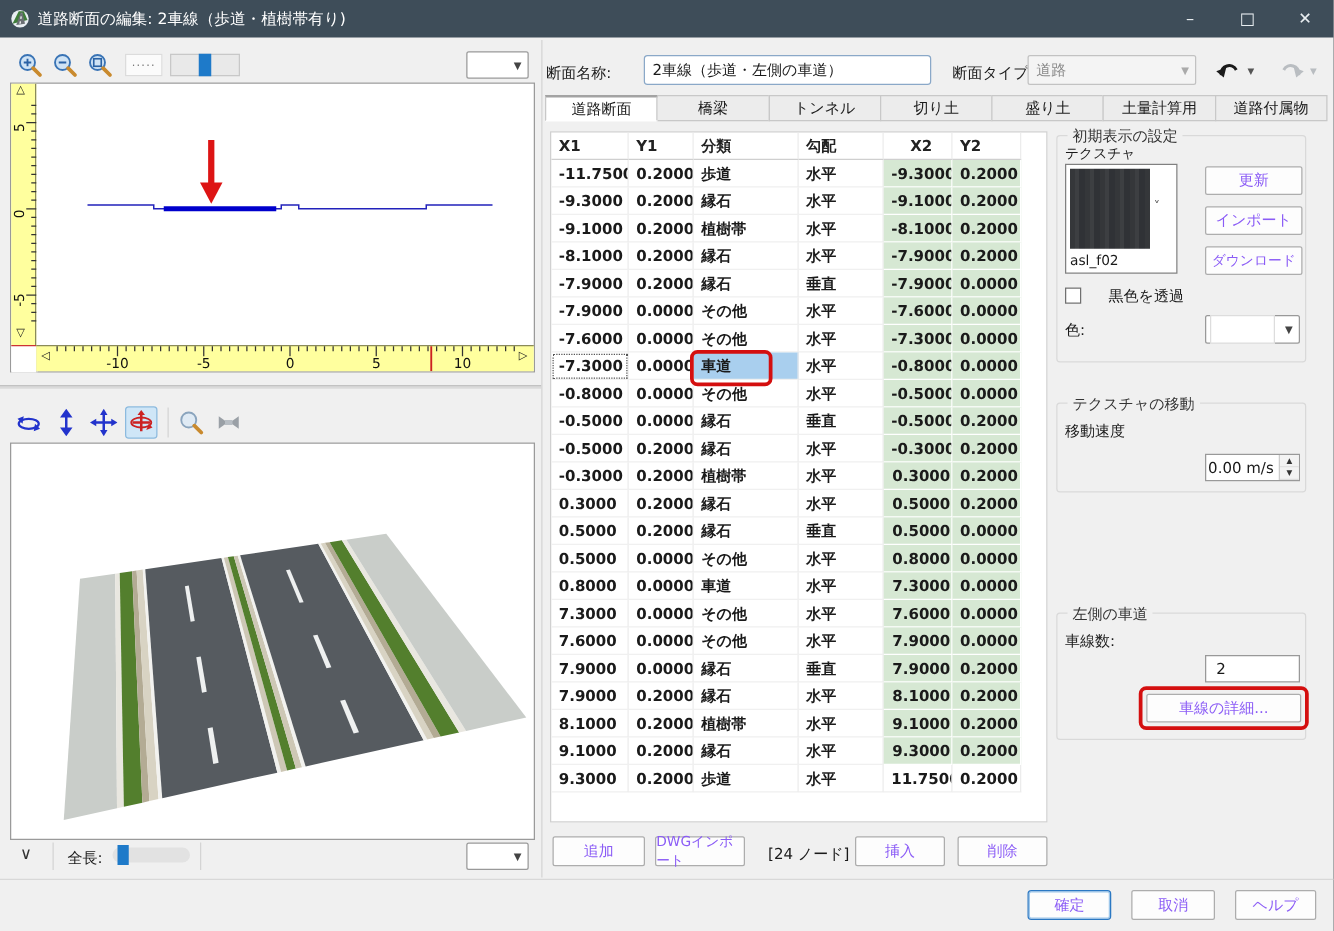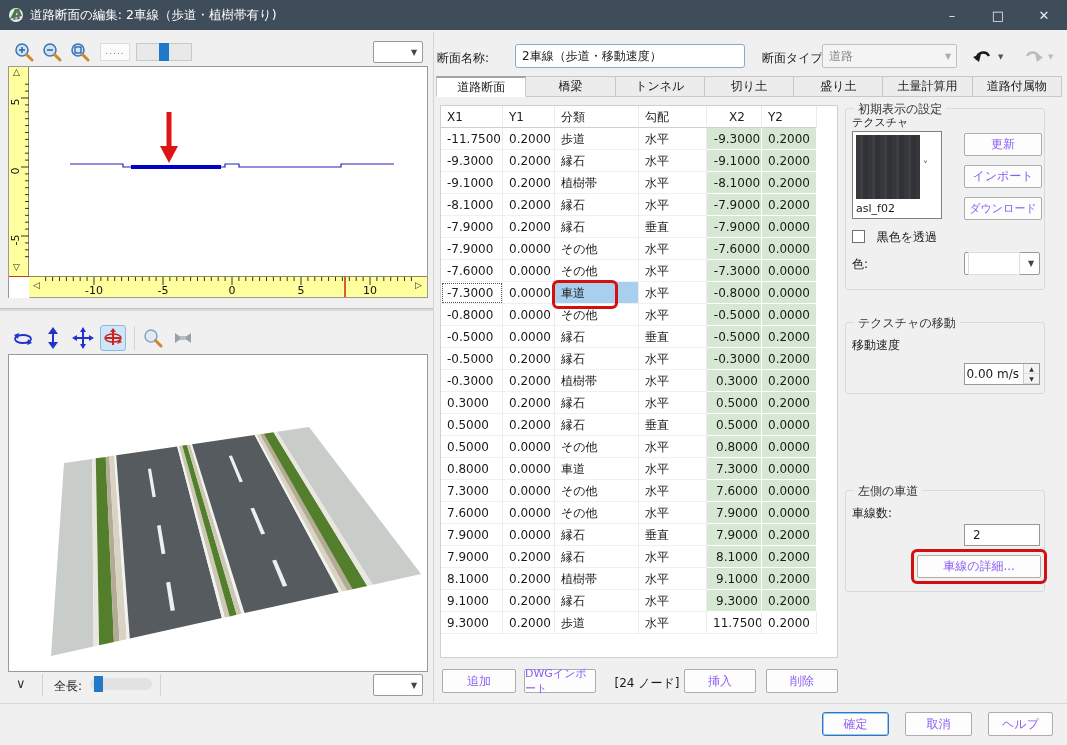--- a/index.html
+++ b/index.html
@@ -23,21 +23,21 @@
   .spin{border:1px solid #999;background:#fff;box-sizing:border-box;display:flex;align-items:center;}
   .spin .val{flex:1;text-align:right;padding-right:4px;}
   .spin .updown{width:15px;height:100%;border-left:1px solid #ccc;display:flex;flex-direction:column;}
   .spin .updown div{flex:1;font-size:6px;line-height:9px;text-align:center;color:#333;background:#f3f3f3;border-bottom:1px solid #ddd;}
   .checkbox{width:13px;height:13px;border:1px solid #707070;background:#fff;display:inline-block;box-sizing:border-box;}
   
   #tabstrip{left:437px;top:76px;width:625px;height:21px;display:flex;}
   .tab{flex:1;border:1px solid #c8c8c8;border-bottom:1px solid #c8c8c8;background:#ececec;display:flex;align-items:center;justify-content:center;font-size:12px;box-sizing:border-box;margin-left:-1px;}
   .tab.active{background:#ffffff;border-bottom:1px solid #ffffff;border-top:2px solid #a3a3a3;z-index:2;text-align:center;}
   
-  #grid{left:440px;top:105px;width:398px;height:553px;background:#fff;border:1px solid #d0d0d0;box-sizing:border-box;overflow:hidden;}
+  #grid{left:440px;top:105px;width:398px;height:553px;background:#fff;border:1px solid #d0d0d0;box-sizing:border-box;overflow:hidden;font-weight:bold;}
   .trow,.thead{display:flex;height:22px;line-height:22px;}
   .tcell,.hcell{box-sizing:border-box;padding-left:6px;border-right:1px solid #ececec;border-bottom:1px solid #f0f0f0;overflow:hidden;white-space:nowrap;font-size:12px;}
   .hcell{border-bottom:1px solid #cfcfcf;color:#222;}
   .c0{width:62px;}.c1{width:52px;}.c2{width:84px;}.c3{width:68px;}.c4{width:55px;text-align:center;}.c5{width:55px;}
   .green{background:#d6e8d3;border-right:1px solid #fff;border-bottom:1px solid #fff;}
   .sel{background:#a9cfee;}
   .focuscell{outline:1px dotted #555;outline-offset:-2px;}
   .redbox{position:absolute;border:3px solid #d40f0f;border-radius:6px;pointer-events:none;z-index:5;}
   
   .ruler{background:#ffff9e;box-sizing:border-box;}
@@ -306,21 +306,21 @@
       <div class="slider-thumb" style="left:4px;top:-2px;width:9px;height:16px"></div>
     </div>
     <div class="abs vline" style="left:152px;top:2px;width:1px;height:22px"></div>
     <div class="abs combo" style="left:365px;top:2px;width:50px;height:22px">
       <div class="carea"></div>
         <div class="arrow">▼</div>
     </div>
   </div>
 
   <div class="abs" style="left:437px;top:50px">断面名称:</div>
-  <div class="abs" style="left:515px;top:44px;width:230px;height:24px;background:#fff;border:1px solid #8aa8c8;border-radius:3px;box-sizing:border-box;line-height:22px;padding-left:6px">2車線（歩道・移動速度）</div>
+  <div class="abs" style="left:515px;top:44px;width:230px;height:24px;background:#fff;border:1px solid #8aa8c8;border-radius:3px;box-sizing:border-box;line-height:22px;padding-left:6px">2車線（歩道・左側の車道）</div>
   <div class="abs" style="left:762px;top:50px">断面タイプ:</div>
   <div class="abs combo disabled" style="left:822px;top:44px;width:135px;height:24px">
     <div class="carea" style="line-height:22px;padding-left:6px">道路</div>
     <div class="arrow" style="color:#aaa">▼</div>
   </div>
   <div class="abs" style="left:972px;top:46px;width:40px;height:22px">
     <svg width="22" height="20">
         <path d="M5 14 C4 6, 14 4, 17 10" fill="none" stroke="#1a1a1a" stroke-width="2.4"></path>
         <polygon points="1,11 9,8 7,16" fill="#1a1a1a"></polygon>
       </svg>
@@ -554,21 +554,21 @@
     <div class="abs" style="left:6px;top:22px;width:90px;height:88px;background:#fff;border:1px solid #808080;box-sizing:border-box">
       <div class="abs" style="left:3px;top:3px;width:64px;height:64px;background:repeating-linear-gradient(90deg,#35373a 0 4px,#3d3f42 4px 7px,#303236 7px 12px)"></div>
       <div class="abs" style="left:70px;top:28px;font-size:10px;color:#555">˅</div>
       <div class="abs" style="left:3px;top:70px;font-size:11px">asl_f02</div>
     </div>
     <div class="abs btn" style="left:118px;top:24px;width:78px;height:23px">更新</div>
     <div class="abs btn" style="left:118px;top:56px;width:78px;height:23px">インポート</div>
     <div class="abs btn" style="left:118px;top:88px;width:78px;height:23px;font-size:11px">ダウンロード</div>
     <div class="abs" style="left:6px;top:120px">
       <span class="checkbox"></span>
-      <span style="vertical-align:2px;margin-left:8px">黒色を透過</span>
+      <span style="vertical-align:2px;margin-left:18px">黒色を透過</span>
     </div>
     <div class="abs" style="left:6px;top:147px">色:</div>
     <div class="abs combo" style="left:118px;top:143px;width:76px;height:23px">
       <div class="carea" style="margin:3px;background:#fff;border:1px solid #ddd"></div>
       <div class="arrow">▼</div>
     </div>
   </div>
 
   <div class="abs groupbox" style="left:845px;top:322px;width:200px;height:72px">
     <span class="legend">テクスチャの移動</span>

